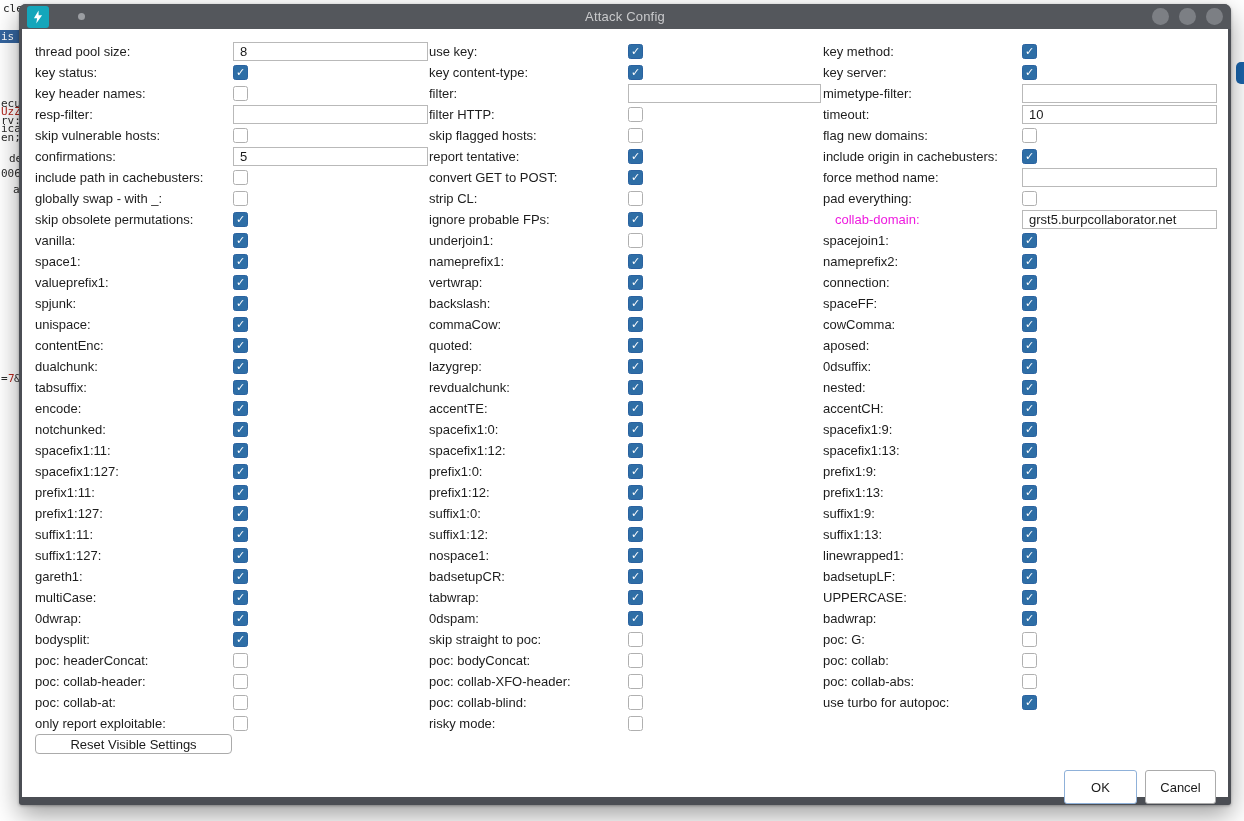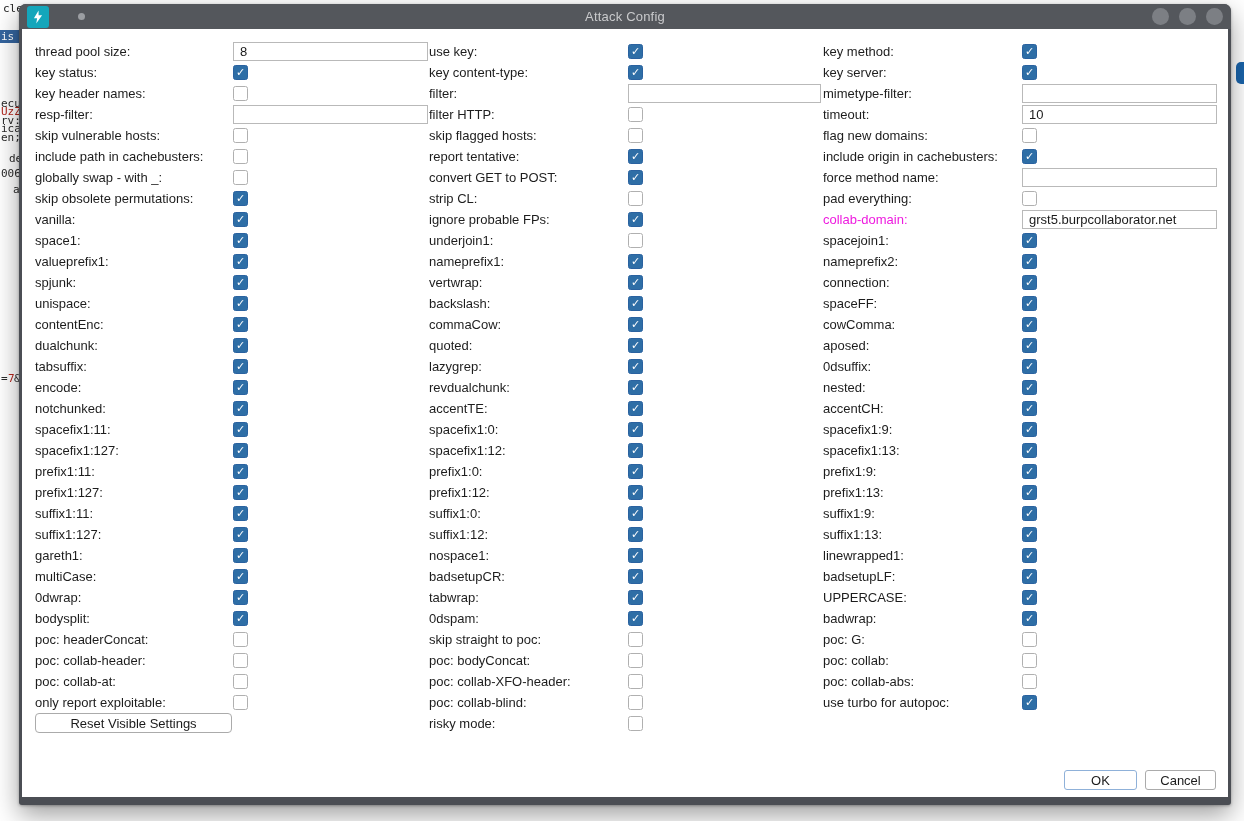--- a/index.html
+++ b/index.html
@@ -43,21 +43,21 @@
   .cb.on { background:#2e6ea6; border:1px solid #2a62a0; color:#ffffff; }
   .cb.off { background:#ffffff; border:1px solid #b0b0b0; }
   .fin { position:relative; top:1px; height:19px; border:1px solid #b9b9b9;
          background:#fff; font:13px "Liberation Sans", sans-serif; color:#1a1a1a;
          padding:0 6px; outline:none; }
   .reset-btn { position:relative; top:0px; width:197px; height:20px;
                background:#fff; border:1px solid #ababab; border-radius:4px;
                font:13px "Liberation Sans", sans-serif; color:#1b1b1b; }
 
   .footer { position:absolute; right:12px; top:741px; display:flex; gap:8px; }
-  .btn { height:20px; background:#fff; border-radius:3px; padding:0 14px;
+  .btn { height:34px; background:#fff; border-radius:3px; padding:0 14px;
          font:13px "Liberation Sans", sans-serif; color:#1b1b1b; }
   .btn.ok { border:1px solid #8fb1d9; min-width:73px; }
   .btn.cancel { border:1px solid #ababab; min-width:71px; }
 </style>
 </head>
 <body>
 
 <div class="bg-layer">
   <div class="bg-badge"></div>
 <span class="bgfrag" style="left: 2px; top: 2px; color: rgb(31, 31, 31);">cle</span>
@@ -113,20 +113,24 @@
           <span class="flabel">resp-filter:</span>
           <div class="fctl" style="left: 198px;"><input type="text" class="fin" style="width: 195px;"></div>
         </div>
         <div class="frow">
           <span class="flabel">skip vulnerable hosts:</span>
           <div class="fctl" style="left: 198px;">
             <span class="cb off"></span>
           </div>
         </div>
         <div class="frow">
+          <span class="flabel">confirmations:</span>
+          <div class="fctl" style="left: 198px;"><input type="text" class="fin" value="5" style="width: 195px;"></div>
+        </div>
+        <div class="frow">
           <span class="flabel">include path in cachebusters:</span>
           <div class="fctl" style="left: 198px;">
             <span class="cb off"></span>
           </div>
         </div>
         <div class="frow">
           <span class="flabel">globally swap - with _:</span>
           <div class="fctl" style="left: 198px;">
             <span class="cb off"></span>
           </div>
@@ -518,21 +522,21 @@
           <span class="flabel">force method name:</span>
           <div class="fctl" style="left: 199px;"><input type="text" class="fin" style="width: 195px;"></div>
         </div>
         <div class="frow">
           <span class="flabel">pad everything:</span>
           <div class="fctl" style="left: 199px;">
             <span class="cb off"></span>
           </div>
         </div>
         <div class="frow">
-          <span class="flabel" style="color: rgb(238, 26, 223);">collab-domain:</span>
+          <span class="flabel" style="color: rgb(238, 26, 223); margin-left: 12px;">collab-domain:</span>
           <div class="fctl" style="left: 199px;"><input type="text" class="fin" value="grst5.burpcollaborator.net" style="width: 195px;"></div>
         </div>
         <div class="frow">
           <span class="flabel">spacejoin1:</span>
           <div class="fctl" style="left: 199px;">
             <span class="cb on">✓</span>
           </div>
         </div>
         <div class="frow">
           <span class="flabel">nameprefix2:</span>

